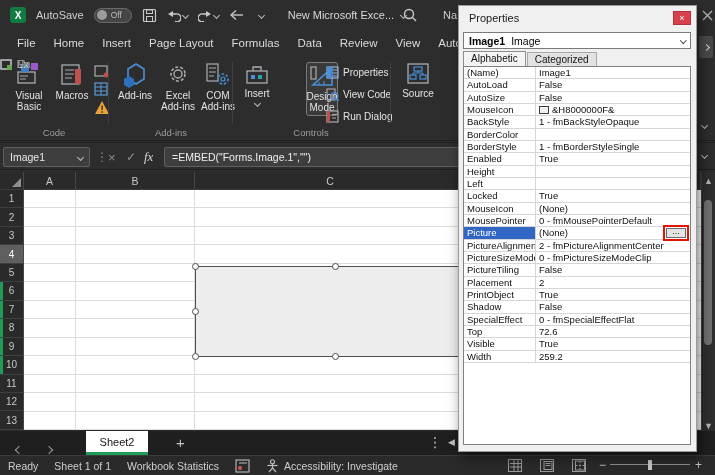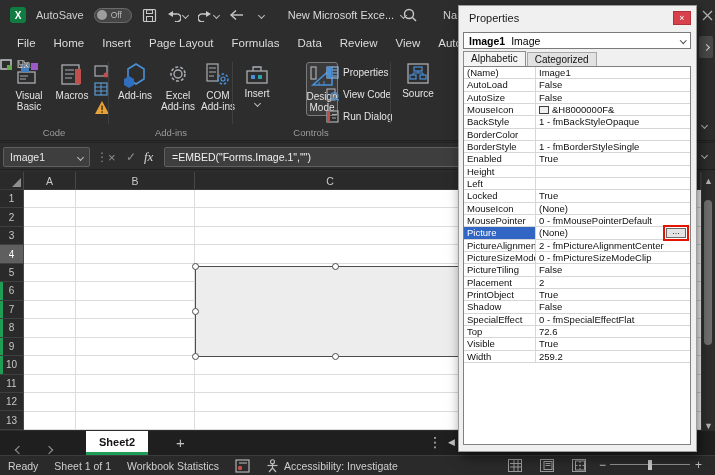--- a/index.html
+++ b/index.html
@@ -82,21 +82,21 @@
   .rh.green::before { content:''; position:absolute; left:0; top:0; bottom:0; width:3px; background:#1f9d57; }
   .imgobj { position:absolute; left:195px; top:76px; width:280px; height:91px;
             background:#ededed; border:1.4px solid #4d4d4d; }
   .hdl { position:absolute; width:7px; height:7px; border-radius:50%;
          background:#fff; border:1.4px solid #4d4d4d; }
 
   
   .sheetbar { position:absolute; left:0; top:431px; width:715px; height:24px; background:#1f1f1f; }
   .snav { position:absolute; top:8px; }
   .stab { position:absolute; left:86px; top:0; width:62px; height:24px; background:#fff;
-          border-bottom:3px solid #1f9d57; color:#141414; font-size:11px; font-weight:bold;
+          border-bottom:3px solid #1f9d57; color:#141414; font-size:11px; font-weight:normal;
           display:flex; align-items:center; justify-content:center; }
   .sb-glyph { position:absolute; color:#c3c3c3; font-size:14px; top:3px; }
 
   
   .statusbar { position:absolute; left:0; top:455px; width:715px; height:20px;
                background:#2a2a2a; border-top:1px solid #3c3c3c; display:flex;
                align-items:center; gap:16px; padding-left:8px; color:#cfcfcf; font-size:10.5px; }
   .st-abs { position:absolute; top:455px; height:20px; display:flex; align-items:center; }
   .viewbtn { width:14px; height:13px; border:1px solid #9a9a9a; position:relative; margin-right:18px; }
   .zoomtrack { position:absolute; left:610px; top:464px; width:80px; height:1px; background:#8f8f8f; }

